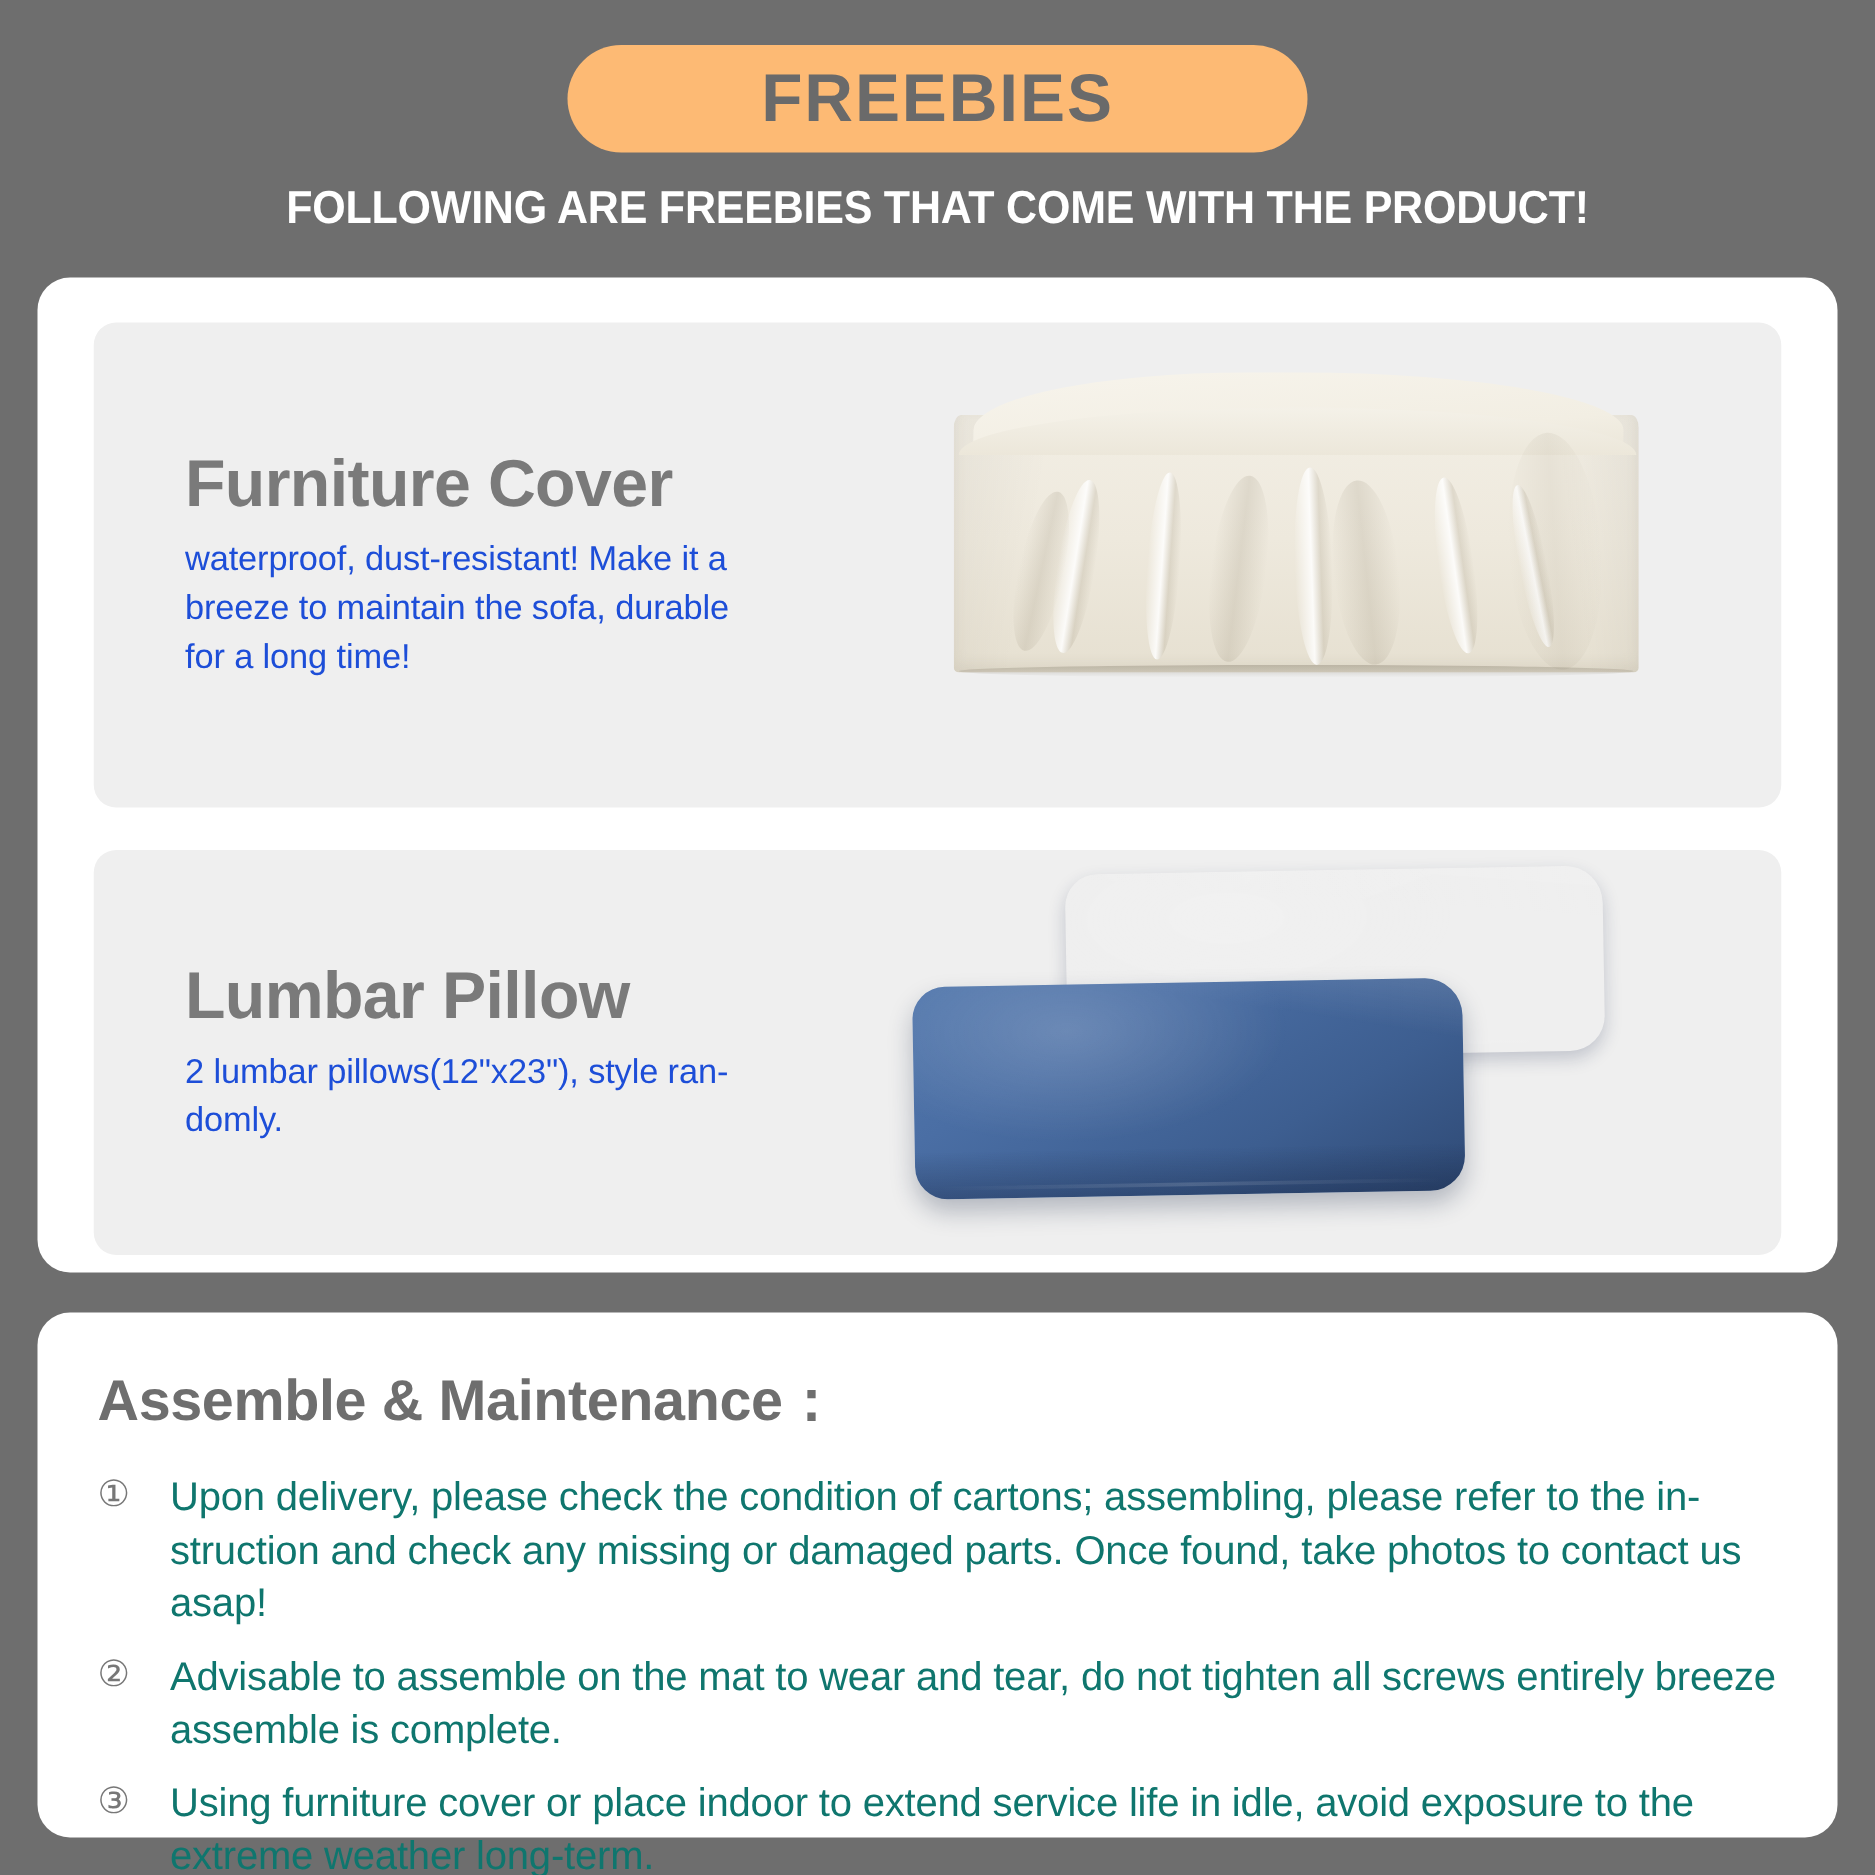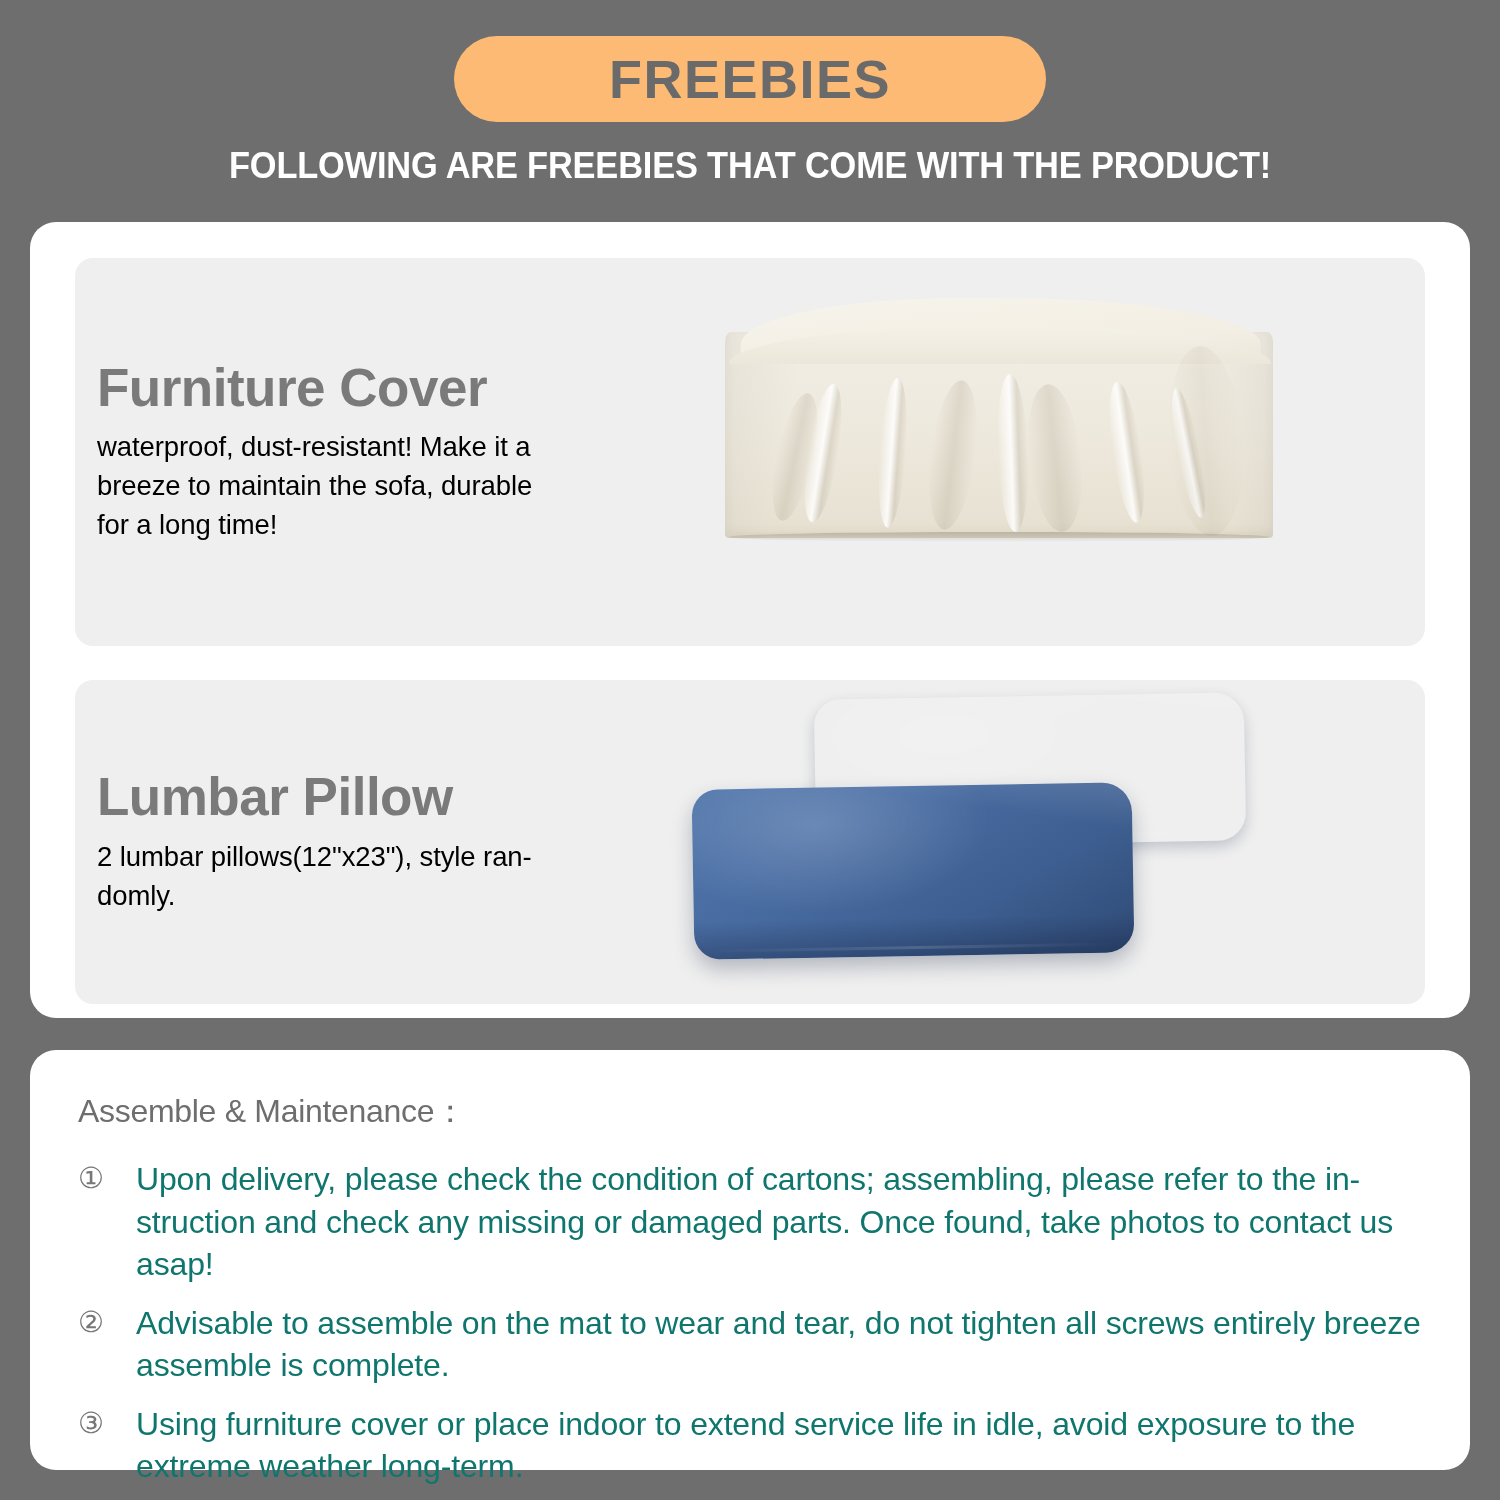--- a/index.html
+++ b/index.html
@@ -88,37 +88,38 @@
     height: 388px;
     margin-bottom: 34px;
   }
 
   .panel-pillow {
     height: 324px;
   }
 
   .panel-text {
     width: 600px;
-    padding-left: 22px;
+    padding-left: 35px;
     flex: 0 0 auto;
     z-index: 2;
+    margin-left: 38px;
   }
 
   .panel-title {
     font-size: 53px;
     font-weight: bold;
     color: #7a7a7a;
     line-height: 1.05;
     letter-spacing: -0.5px;
     margin-bottom: 12px;
   }
 
   .panel-desc {
     font-size: 27.5px;
-    color: #000000;
+    color: #1d4ed8;
     line-height: 1.42;
     letter-spacing: -0.1px;
     white-space: pre-line;
   }
 
   .panel-art {
     flex: 1 1 auto;
     height: 100%;
     position: relative;
   }
@@ -248,22 +249,22 @@
     left: 4%;
     right: 4%;
     bottom: 7px;
     height: 3px;
     background: linear-gradient(90deg, rgba(255,255,255,0) 0%, rgba(255,255,255,0.14) 50%, rgba(255,255,255,0) 100%);
     border-radius: 2px;
   }
 
   
   .maint-title {
-    font-size: 32px;
-    font-weight: normal;
+    font-size: 46px;
+    font-weight: bold;
     color: #6e6e6e;
     letter-spacing: -0.3px;
     margin-bottom: 24px;
   }
 
   .maint-list {
     list-style: none;
   }
 
   .maint-item {

